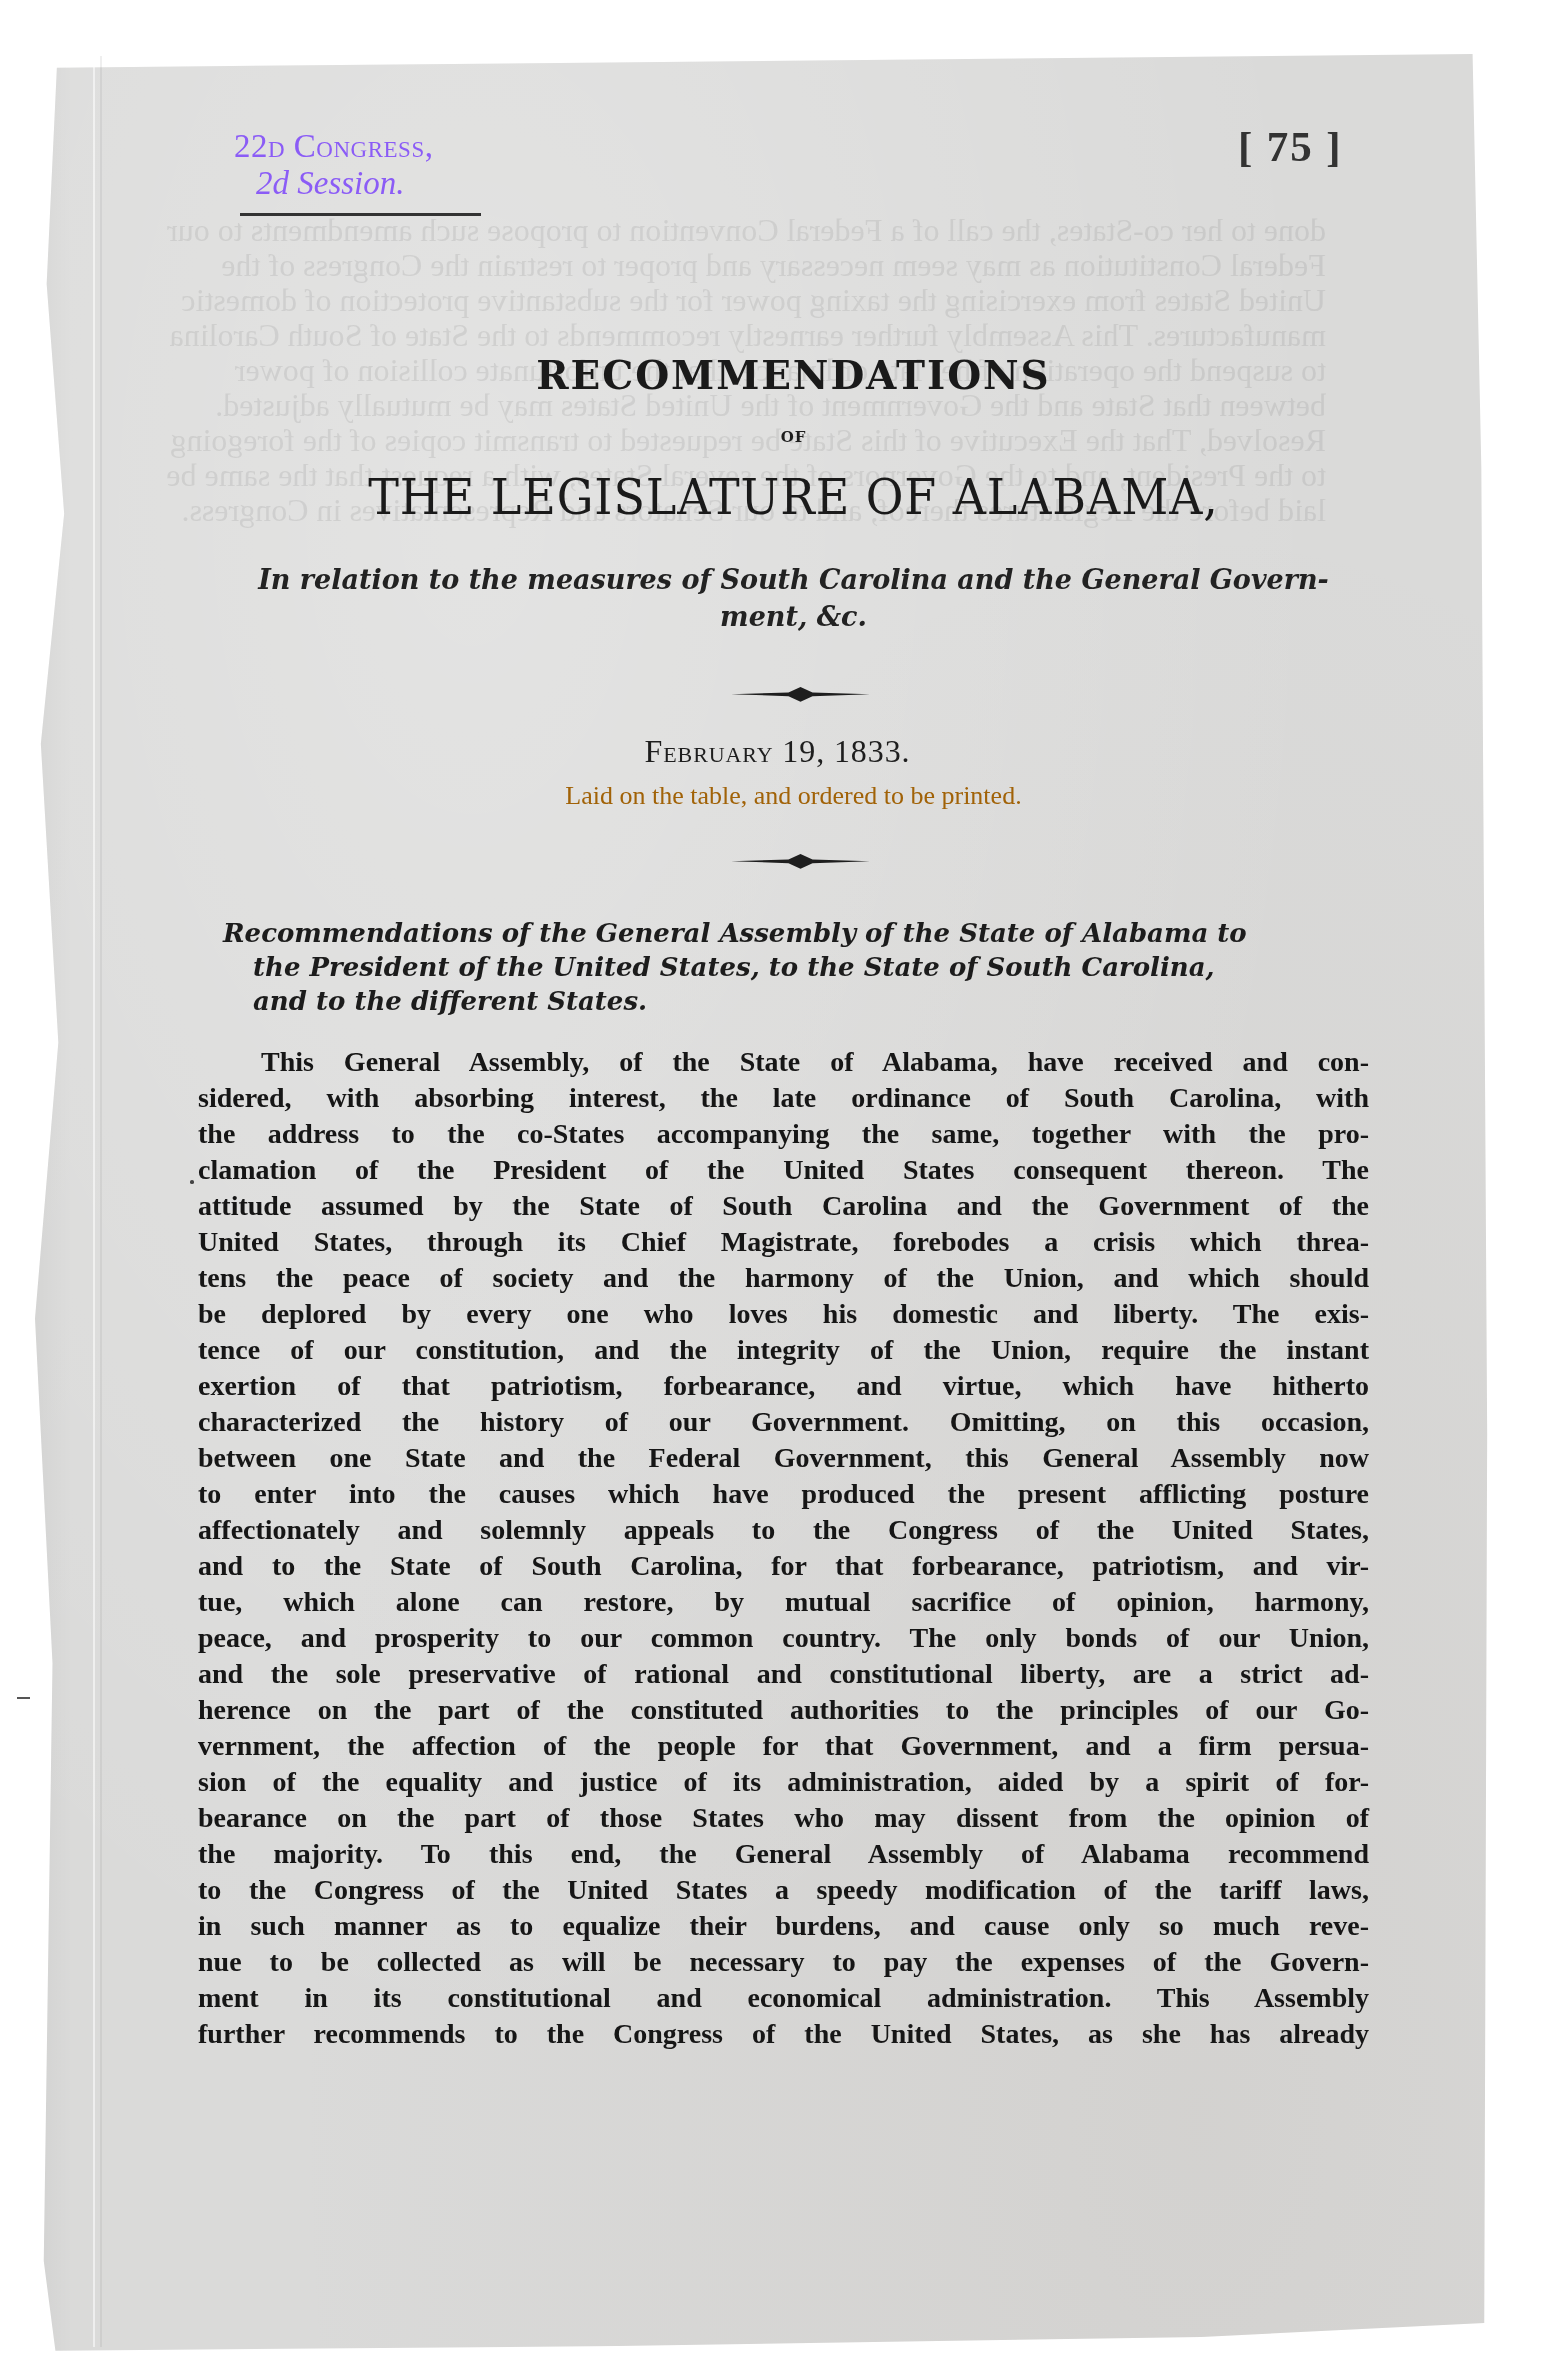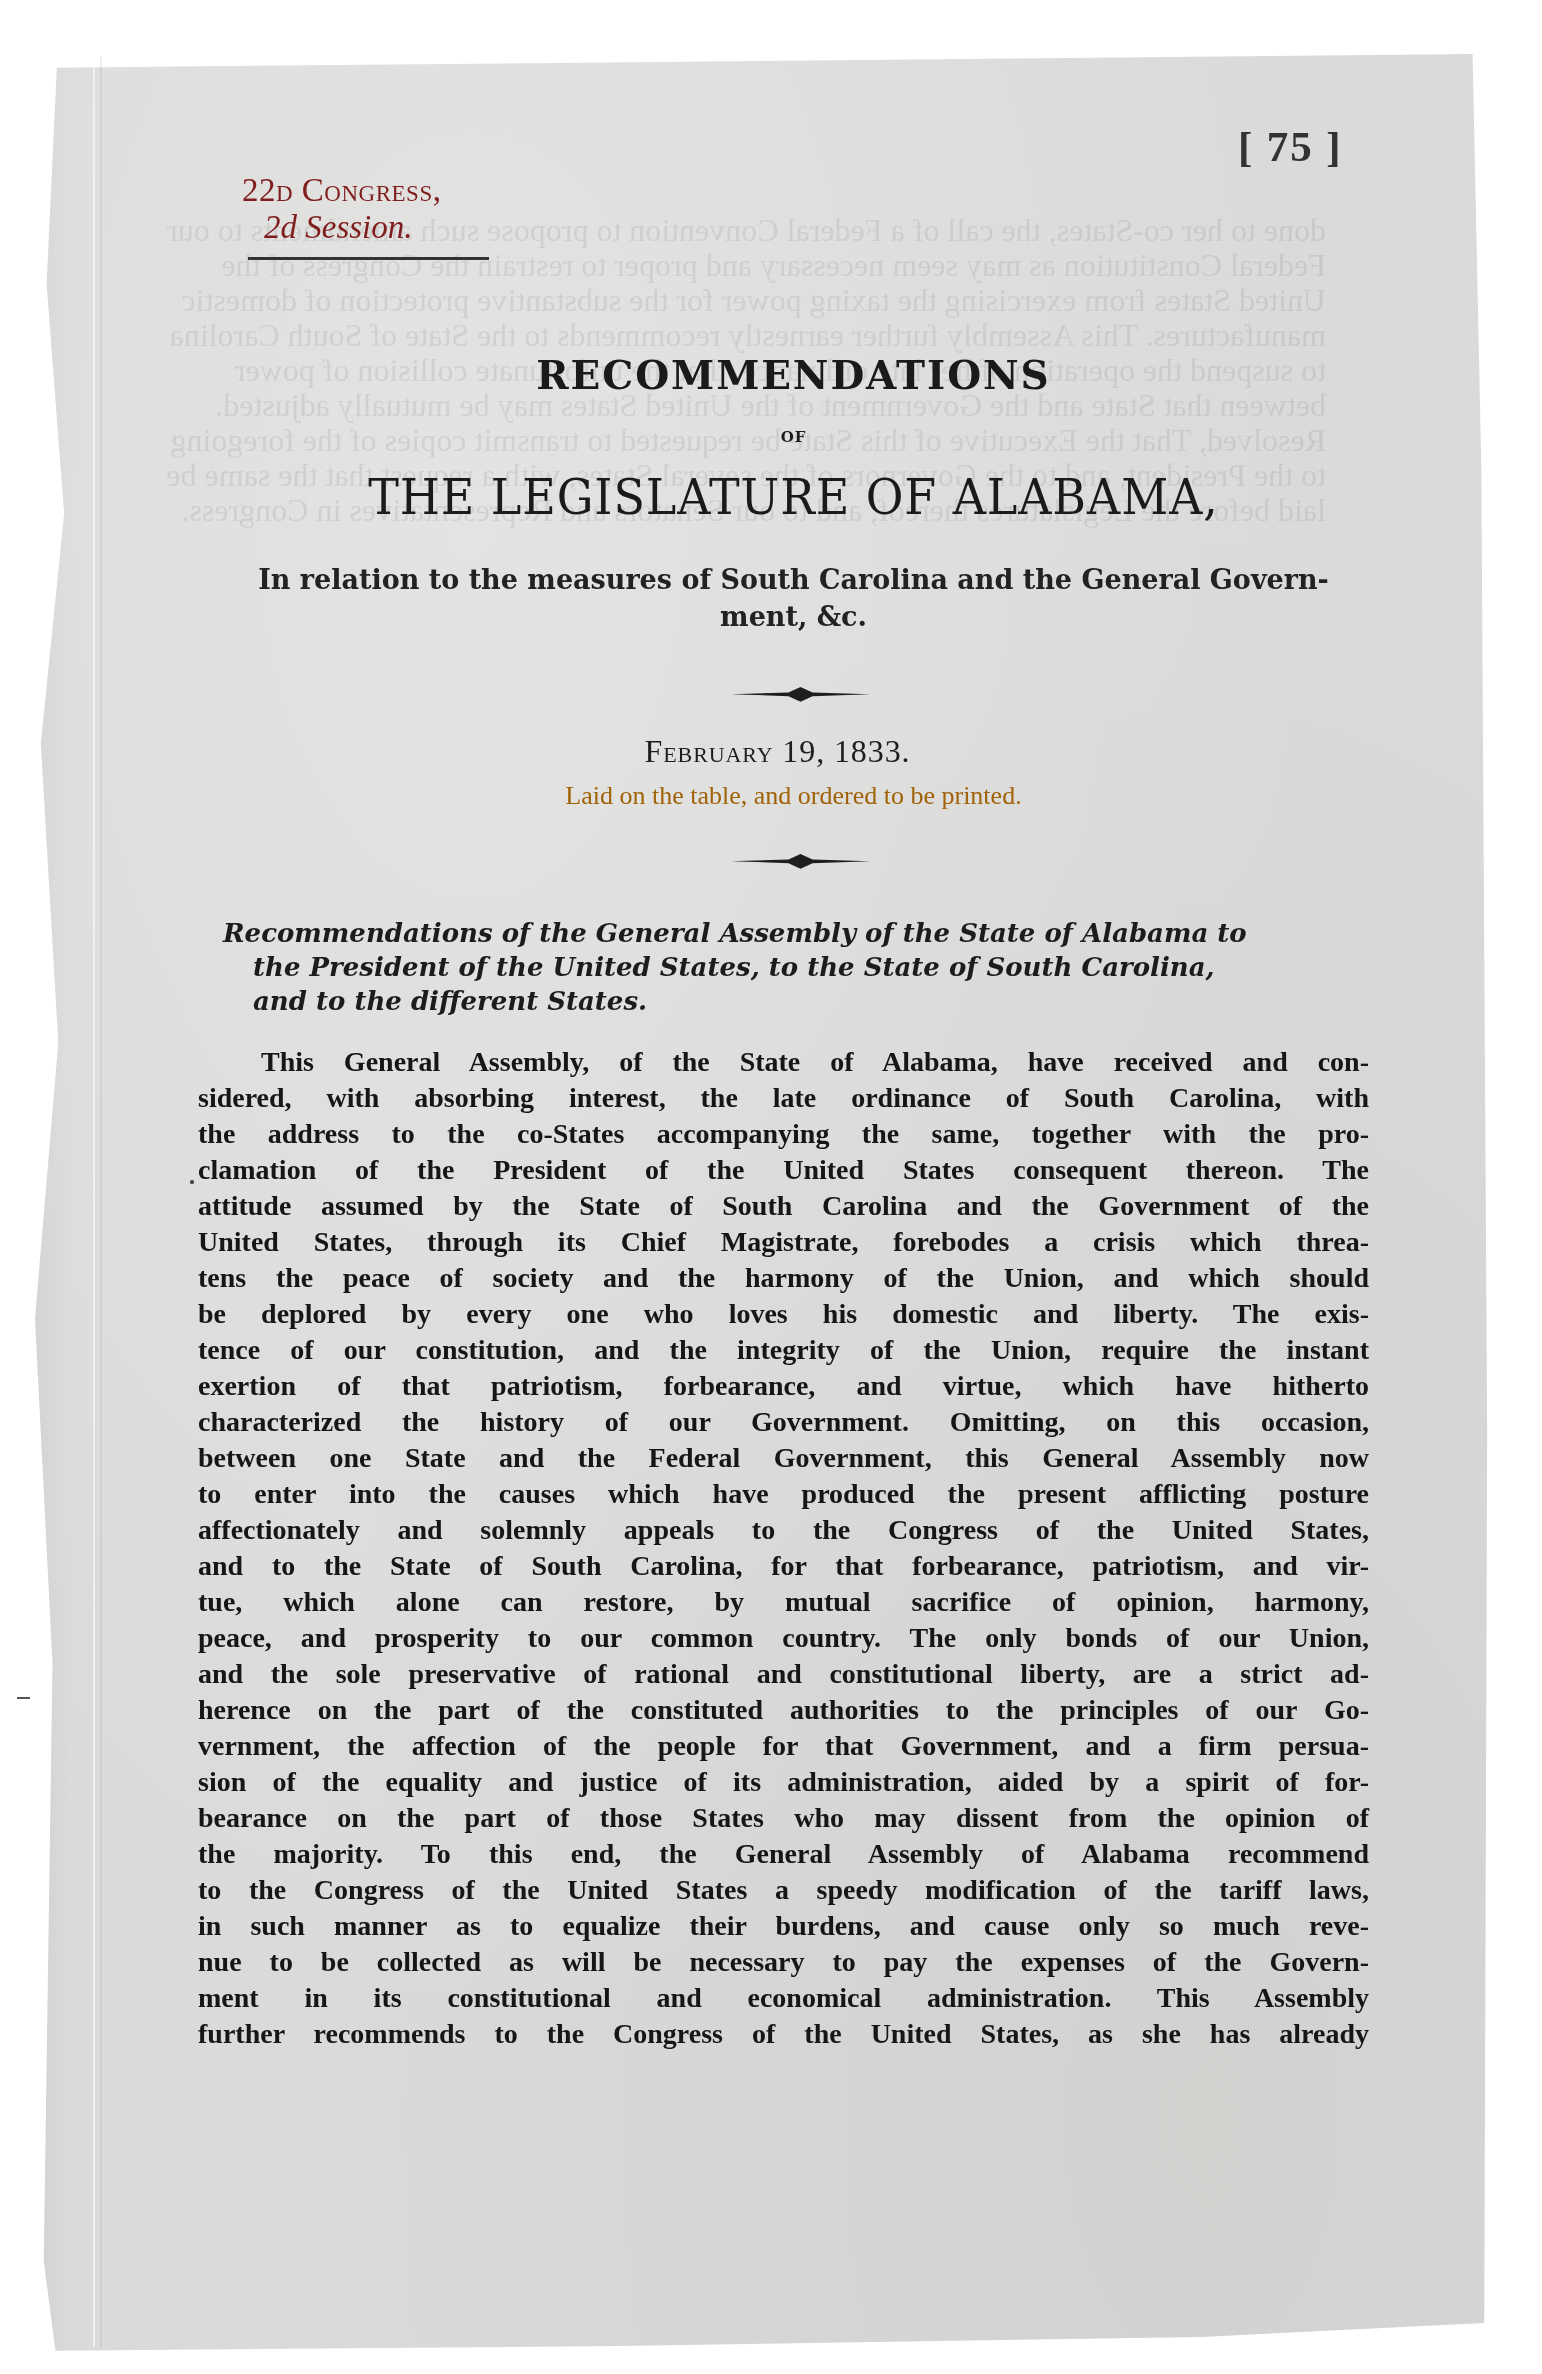--- a/index.html
+++ b/index.html
@@ -51,27 +51,26 @@
       line-height: 35px;
       transform: scaleX(-1);
       overflow: hidden;
       font-family: "Liberation Serif", serif;
       filter: blur(0.6px);
     }
 
     
     .hdr-left {
       position: absolute;
-      left: 242px;
+      left: 234px;
       top: 128px;
       font-family: "Liberation Serif", serif;
       font-size: 33px;
       line-height: 37px;
-      color: #7f1d1d;
-      margin-top: 44px;
+      color: #8b5cf6;
     }
     .hdr-congress {
       font-variant: small-caps;
       letter-spacing: 0.5px;
     }
     .hdr-session {
       font-style: italic;
       padding-left: 22px;
     }
     .hdr-rule {
@@ -117,20 +116,21 @@
     .title-sub {
       font-family: "DejaVu Serif", serif;
       font-size: 46px;
       letter-spacing: 0.9px;
       color: #1a1a1a;
       margin-top: 24px;
       transform: scaleY(1.05);
     }
     .title-relation {
       font-family: "DejaVu Serif", serif;
+      font-style: italic;
       font-weight: bold;
       font-size: 27px;
       line-height: 37px;
       margin-top: 37px;
       padding: 0 9.3px;
       color: #222;
     }
 
     .ornament {
       position: absolute;

